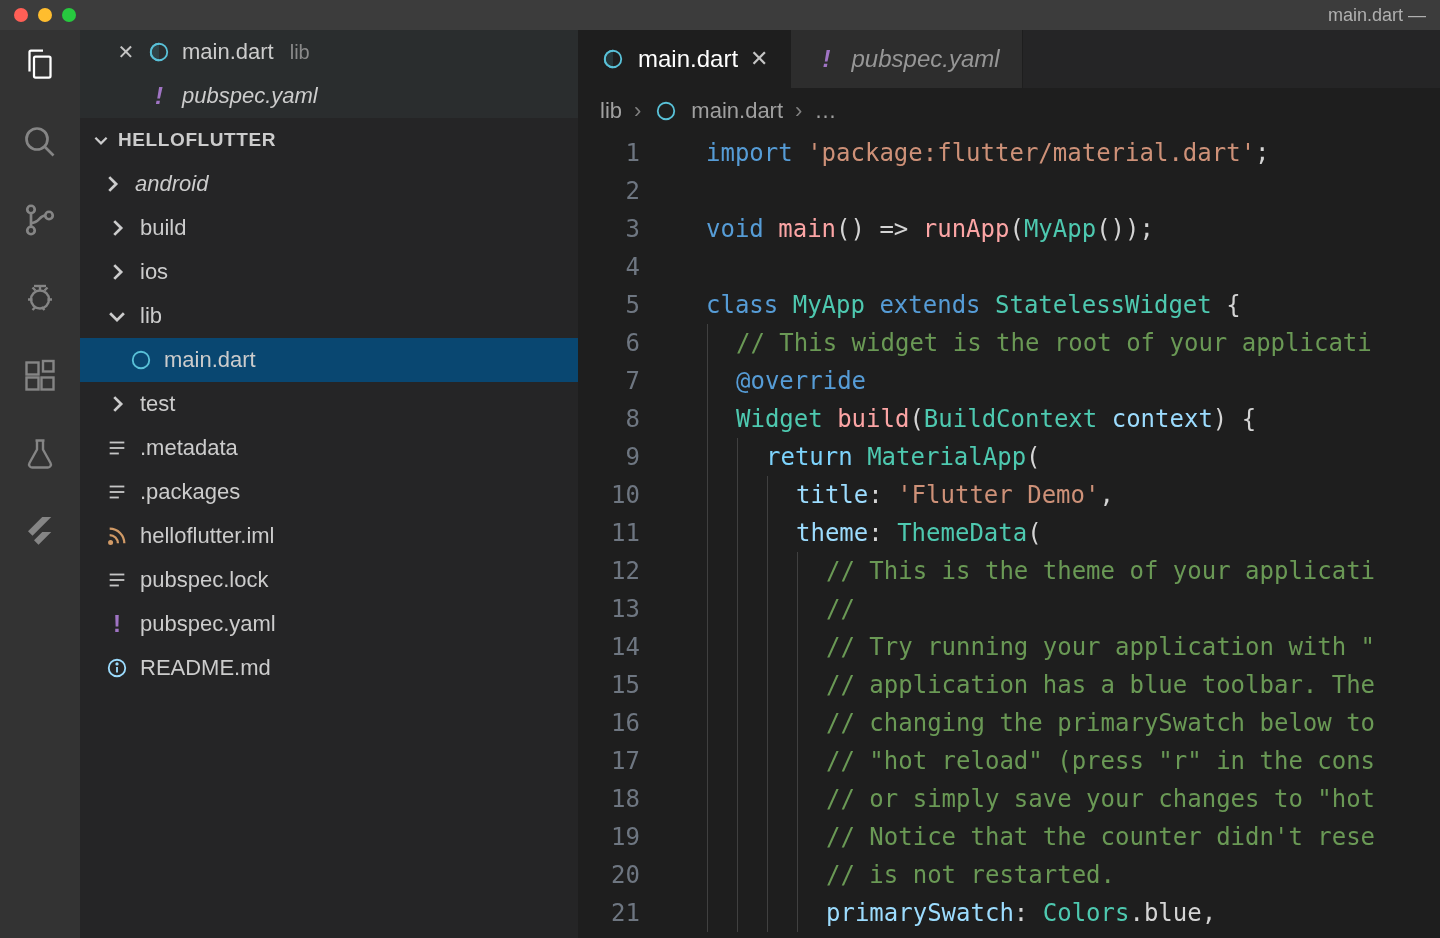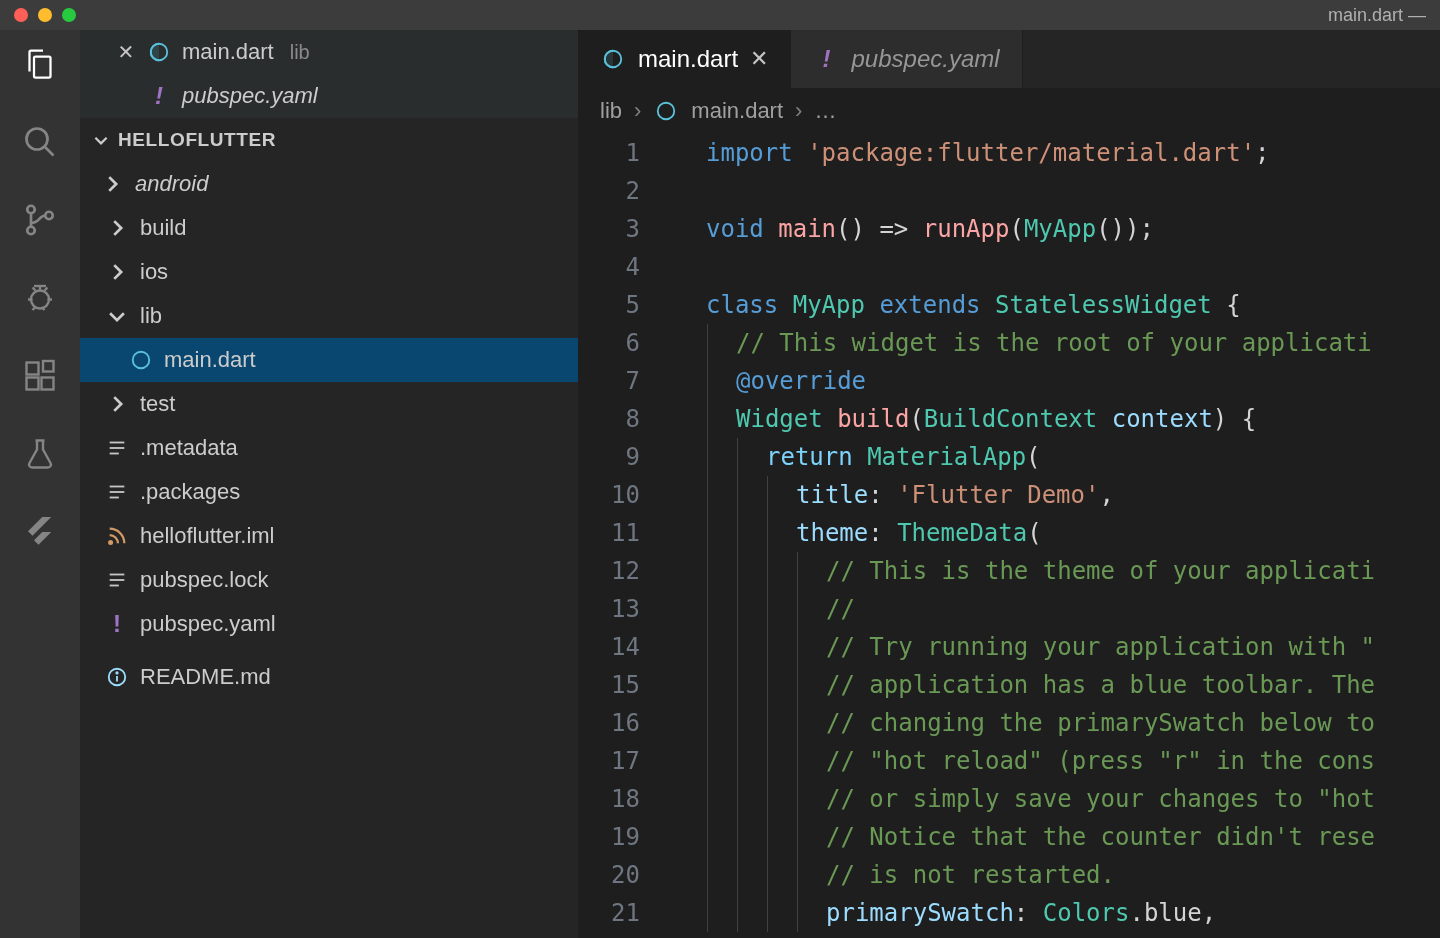--- a/index.html
+++ b/index.html
@@ -331,21 +331,21 @@
               <line x1="4" y1="12" x2="20" y2="12"></line>
               <line x1="4" y1="18" x2="14" y2="18"></line>
             </svg>
           </span>
           <span>pubspec.lock</span>
         </div>
         <div class="tree-row" style="padding-left: 24px;">
           <span class="icon-slot yaml-icon">!</span>
           <span>pubspec.yaml</span>
         </div>
-        <div class="tree-row" style="padding-left: 24px; align-items: flex-end;">
+        <div class="tree-row" style="padding-left: 24px;">
           <span class="icon-slot info-icon">
             <svg viewBox="0 0 24 24" fill="none" stroke="currentColor" stroke-width="2">
               <circle cx="12" cy="12" r="9"></circle>
               <line x1="12" y1="11" x2="12" y2="17"></line>
               <circle cx="12" cy="7.5" r="0.8" fill="currentColor"></circle>
             </svg>
           </span>
           <span>README.md</span>
         </div>
       </div>

